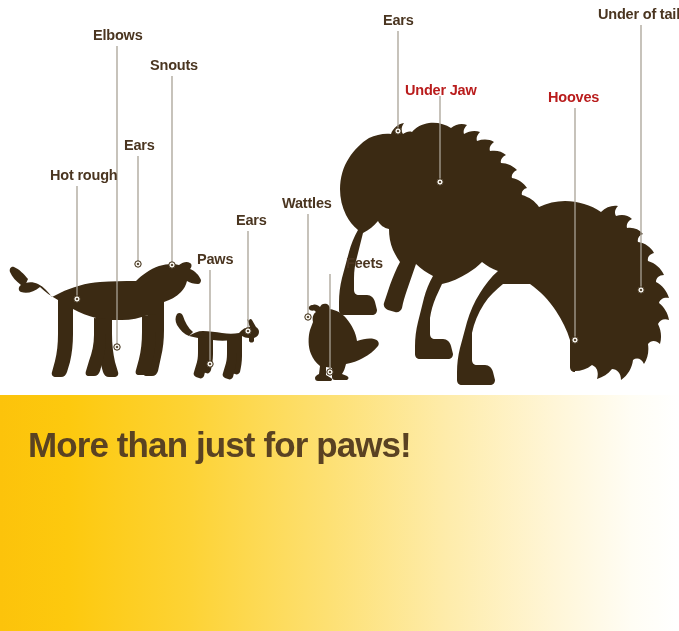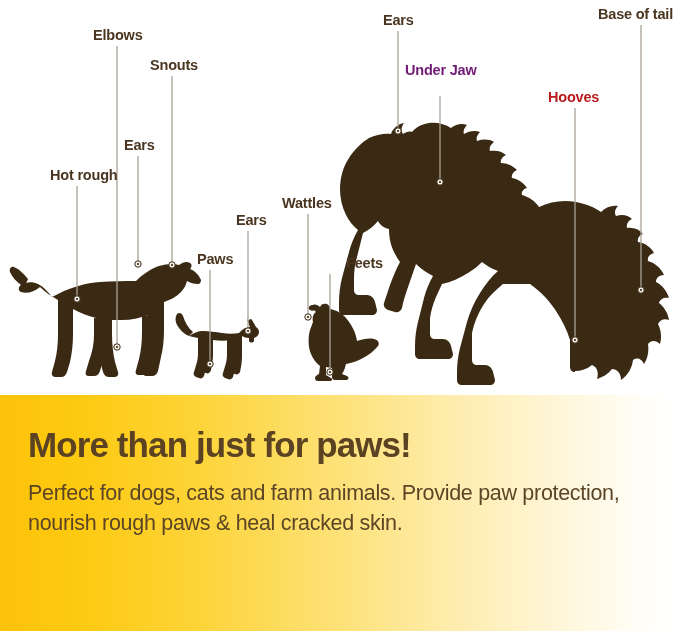--- a/index.html
+++ b/index.html
@@ -433,24 +433,23 @@
     <div id="labels-layer" style="position:absolute; left:0; top:0; width:679px; height:396px;">
         <div class="callout-label" style="left: 50px; top: 168px; color: rgb(74, 53, 32);">Hot rough</div>
         <div class="callout-label" style="left: 93px; top: 28px; color: rgb(74, 53, 32); text-align: center;">Elbows</div>
         <div class="callout-label" style="left: 124px; top: 138px; color: rgb(74, 53, 32);">Ears</div>
         <div class="callout-label" style="left: 150px; top: 58px; color: rgb(74, 53, 32);">Snouts</div>
         <div class="callout-label" style="left: 197px; top: 252px; color: rgb(74, 53, 32);">Paws</div>
         <div class="callout-label" style="left: 236px; top: 213px; color: rgb(74, 53, 32);">Ears</div>
         <div class="callout-label" style="left: 282px; top: 196px; color: rgb(74, 53, 32);">Wattles</div>
         <div class="callout-label" style="left: 310px; top: 256px; color: rgb(74, 53, 32); margin-left: 36px;">Feets</div>
         <div class="callout-label" style="left: 383px; top: 13px; color: rgb(74, 53, 32);">Ears</div>
-        <div class="callout-label" style="left: 405px; top: 63px; color: #701a75;">Under Jaw</div>
+        <div class="callout-label" style="left: 405px; top: 83px; color: #b91c1c;">Under Jaw</div>
         <div class="callout-label" style="left: 548px; top: 90px; color: #b91c1c;">Hooves</div>
-        <div class="callout-label" style="left: 598px; top: 7px; color: rgb(74, 53, 32);">Base of tail</div>
+        <div class="callout-label" style="left: 598px; top: 7px; color: rgb(74, 53, 32);">Under of tail</div>
       </div>
   </div>
 
   <div id="banner">
     <h1 id="headline">More than just for paws!</h1>
-    <p id="bodytext">Perfect for dogs, cats and farm animals. Provide paw protection, nourish rough paws &amp; heal cracked skin.</p>
   </div>
 
 </div>
 
 </body></html>

